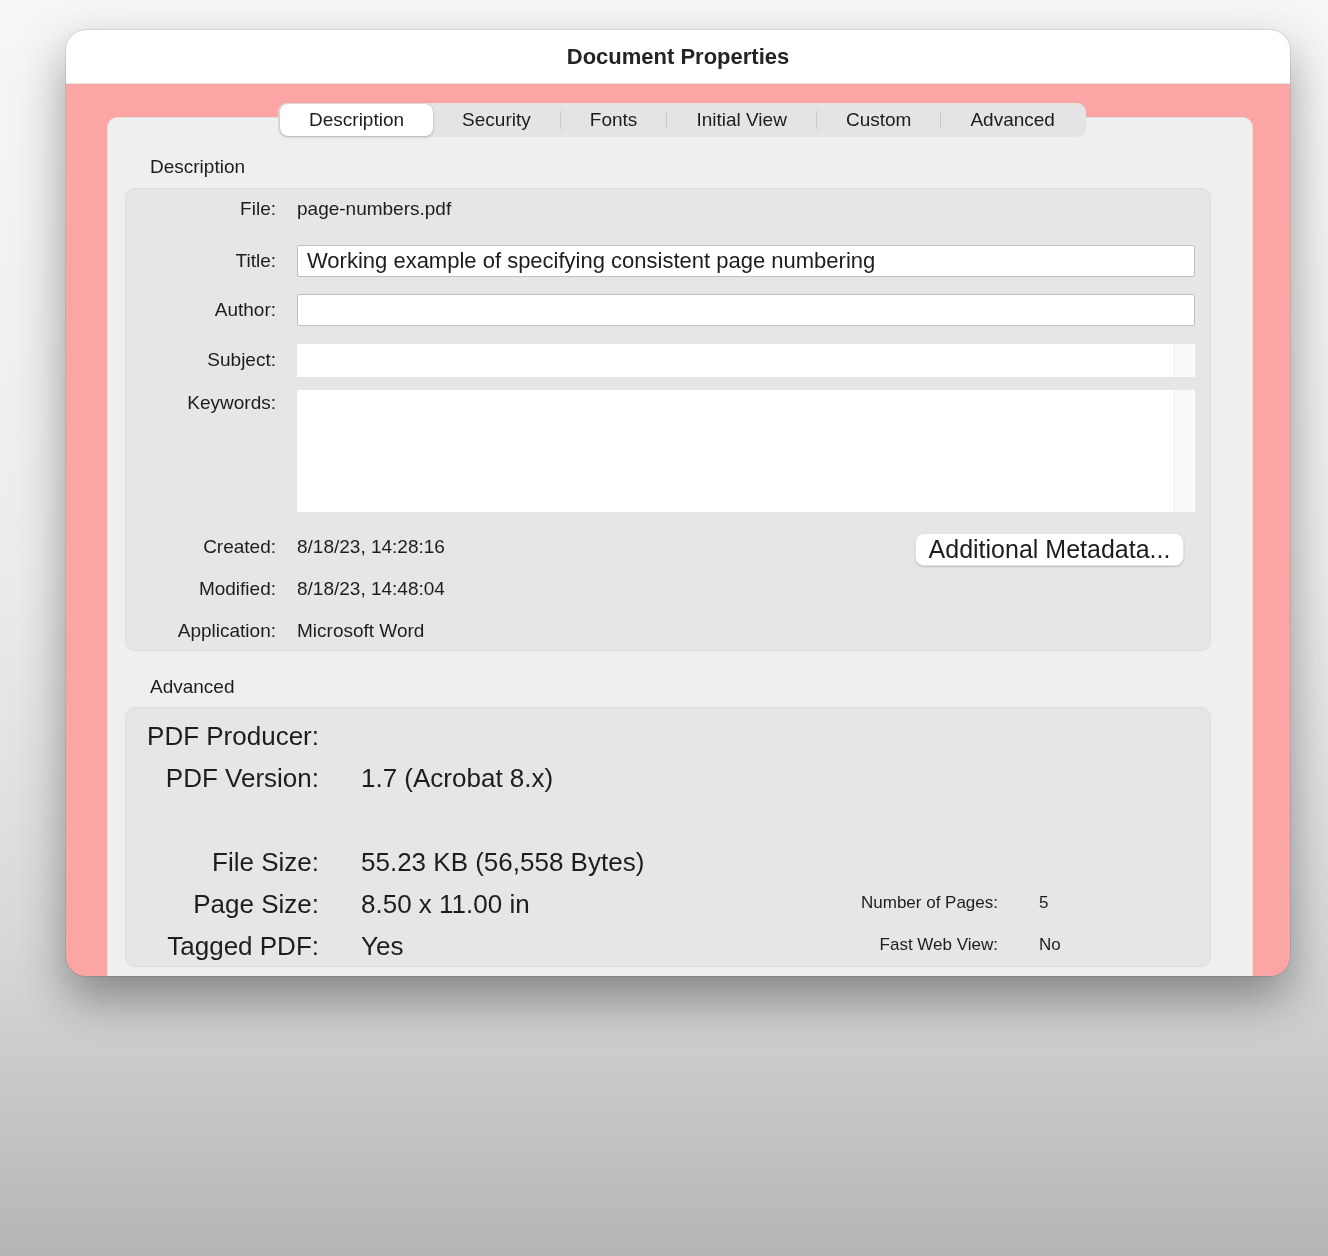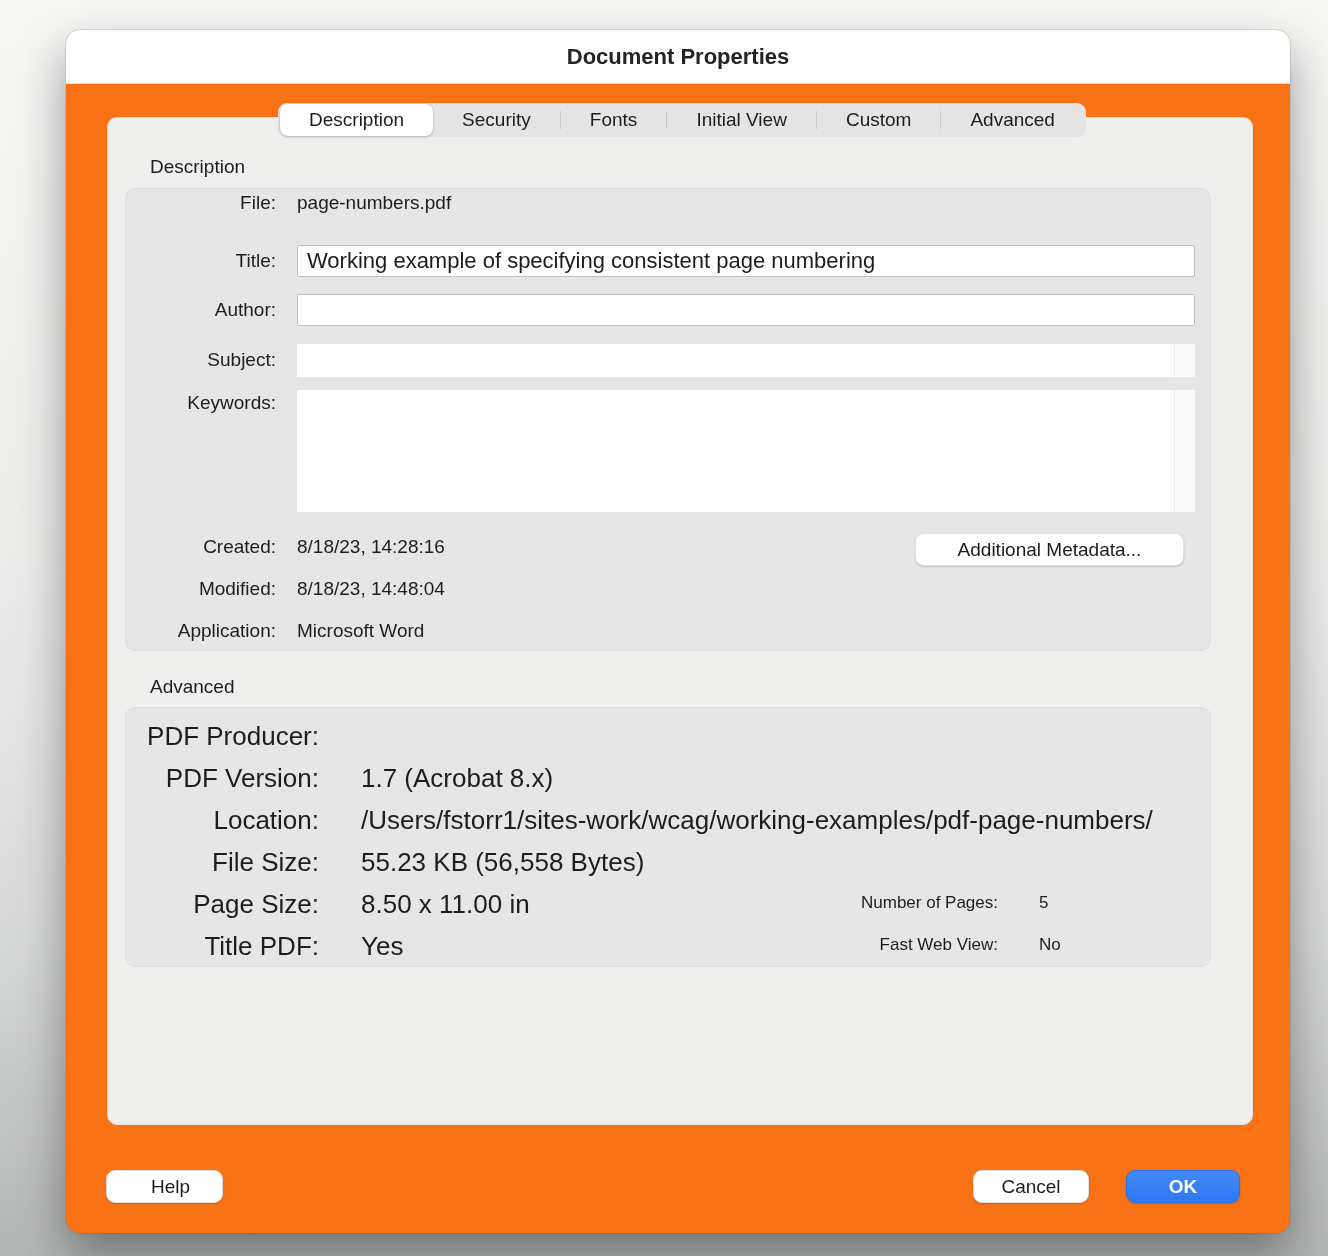--- a/index.html
+++ b/index.html
@@ -4,22 +4,22 @@
 <style>
   * { margin:0; padding:0; box-sizing:border-box; }
   html,body { width:1328px; height:1256px; overflow:hidden; }
   body {
     font-family:"Liberation Sans","DejaVu Sans",sans-serif;
     color:#1d1d1f;
     background:linear-gradient(180deg,#f6f6f5 0%,#ececeb 45%,#d7d9d8 75%,#b3b6b5 100%);
     position:relative;
   }
   .dialog {
-    position:absolute; left:66px; top:30px; width:1224px; height:1203px;
-    background:#f97316; border-radius:14px;
+    position:absolute; left:66px; top:30px; width:1224px; height:946px;
+    background:#fca5a5; border-radius:20px;
     box-shadow:0 22px 48px rgba(0,0,0,.38), 0 0 0 1px rgba(0,0,0,.08);
     overflow:hidden;
   }
   .titlebar {
     position:absolute; left:0; top:0; width:100%; height:54px;
     background:#ffffff; border-bottom:1px solid #e2e2e2;
     display:flex; align-items:center; justify-content:center;
   }
   .titlebar .title { font-size:22px; font-weight:bold; color:#242426; }
 
@@ -91,21 +91,21 @@
   }
 
   .btn {
     position:absolute; height:33px; background:#ffffff; border:1px solid #e0e0e0;
     border-radius:9px; font-family:inherit; font-size:19px; color:#1d1d1f;
     box-shadow:0 1px 2px rgba(0,0,0,.18);
     display:flex; align-items:center; justify-content:center; cursor:default;
   }
   .btn-metadata { left:789px; top:344px; width:269px; height:33px; position:absolute;
     background:#ffffff; border:1px solid #e3e3e3; border-radius:9px;
-    font-family:inherit; font-size:19px; color:#1d1d1f;
+    font-family:inherit; font-size:25px; color:#1d1d1f;
     box-shadow:0 1px 2px rgba(0,0,0,.18);
     display:flex; align-items:center; justify-content:center; cursor:default; }
   .btn-help { left:40px; top:1140px; width:117px;padding-left:12px; }
   .btn-cancel { left:907px; top:1140px; width:116px; }
   .btn-ok {
     left:1060px; top:1140px; width:114px;
     background:linear-gradient(180deg,#4489f7 0%,#2e78f4 100%);
     border:1px solid #2a70ea; color:#ffffff; font-weight:bold;
   }
 </style>
@@ -130,21 +130,21 @@
     <div class="tab-sep"></div>
     <div class="tab">Custom</div>
     <div class="tab-sep"></div>
     <div class="tab">Advanced</div>
   </div>
 
   <div class="section-label" style="left:84px; top:126px;">Description</div>
 
   <div class="groupbox gb1">
 
-    <div class="gb-row" style="top:0; height:28px;">
+    <div class="gb-row" style="top:6px; height:28px;">
       <span class="lbl">File:</span>
       <span class="val">page-numbers.pdf</span>
     </div>
 
     <div class="gb-row" style="top:54px; height:36px;">
       <span class="lbl">Title:</span>
       <span><input class="text-input" type="text" value="Working example of specifying consistent page numbering" style=""></span>
     </div>
 
     <div class="gb-row" style="top:103px; height:36px;">
@@ -197,37 +197,33 @@
     <div class="adv-row" style="top:13px; height:28px;">
       <span class="lbl">PDF Producer:</span>
       <span class="val"></span>
     </div>
 
     <div class="adv-row" style="top:55px; height:28px;">
       <span class="lbl">PDF Version:</span>
       <span class="val">1.7 (Acrobat 8.x)</span>
     </div>
 
-    <div class="adv-row" style="top:97px; height:28px;">
-      <span class="lbl">Location:</span>
-      <span class="val">/Users/fstorr1/sites-work/wcag/working-examples/pdf-page-numbers/</span>
-    </div>
 
     <div class="adv-row" style="top:139px; height:28px;">
       <span class="lbl">File Size:</span>
       <span class="val">55.23 KB (56,558 Bytes)</span>
     </div>
 
     <div class="adv-row" style="top:181px; height:28px;">
       <span class="lbl">Page Size:</span>
       <span class="val">8.50 x 11.00 in</span>
     </div>
 
     <div class="adv-row" style="top:223px; height:28px;">
-      <span class="lbl">Title PDF:</span>
+      <span class="lbl">Tagged PDF:</span>
       <span class="val">Yes</span>
     </div>
 
     <div class="adv-right" style="top:181px; height:28px;">
       <span class="lbl">Number of Pages:</span>
       <span class="val">5</span>
     </div>
 
     <div class="adv-right" style="top:223px; height:28px;">
       <span class="lbl">Fast Web View:</span>

